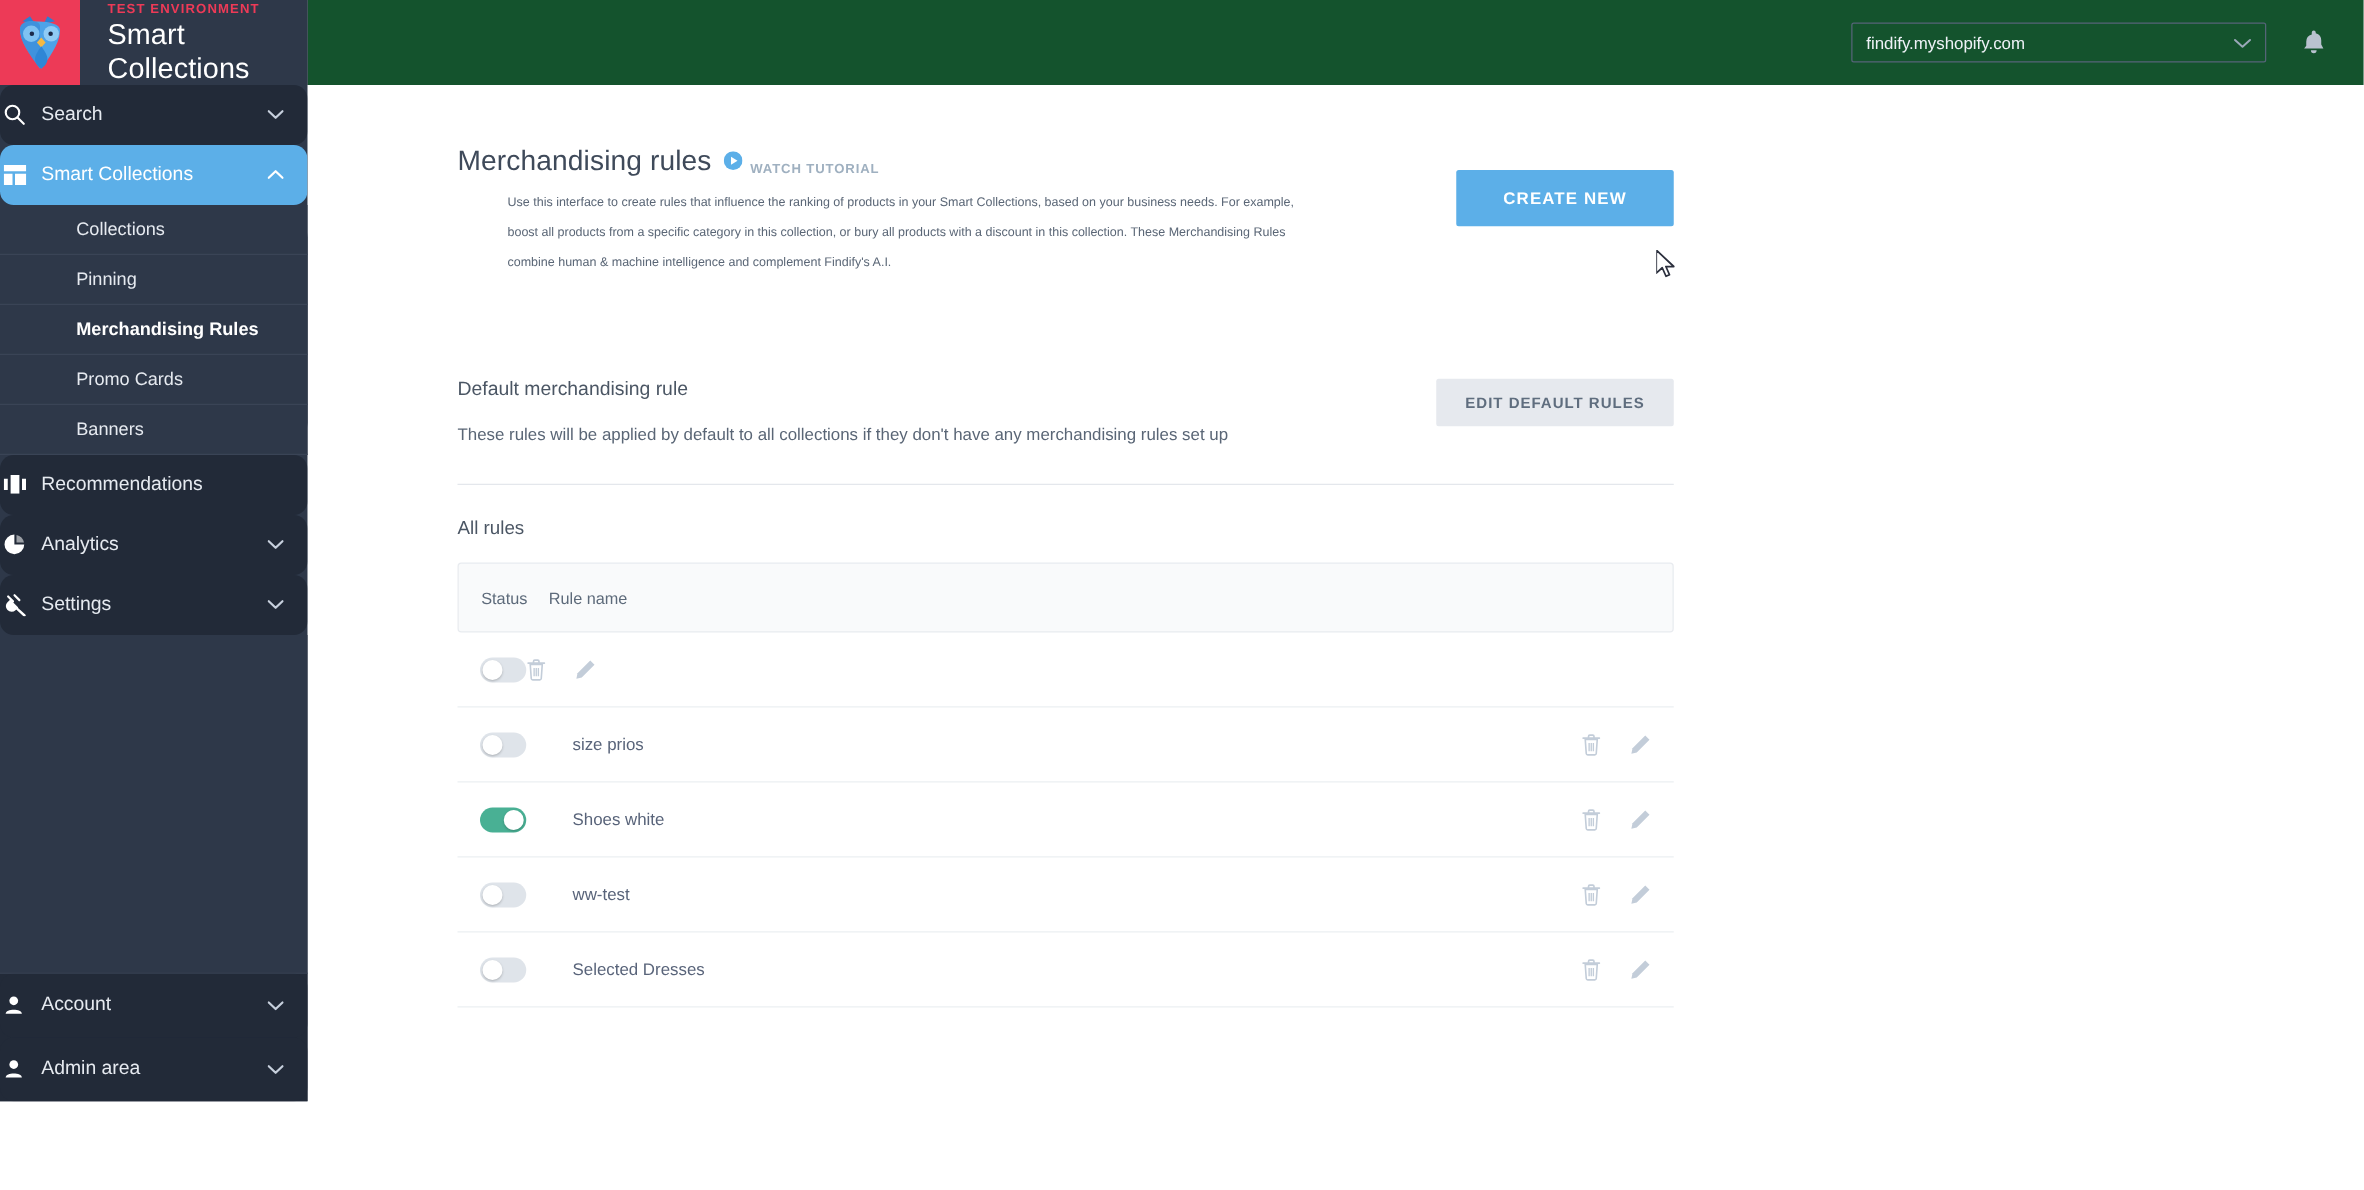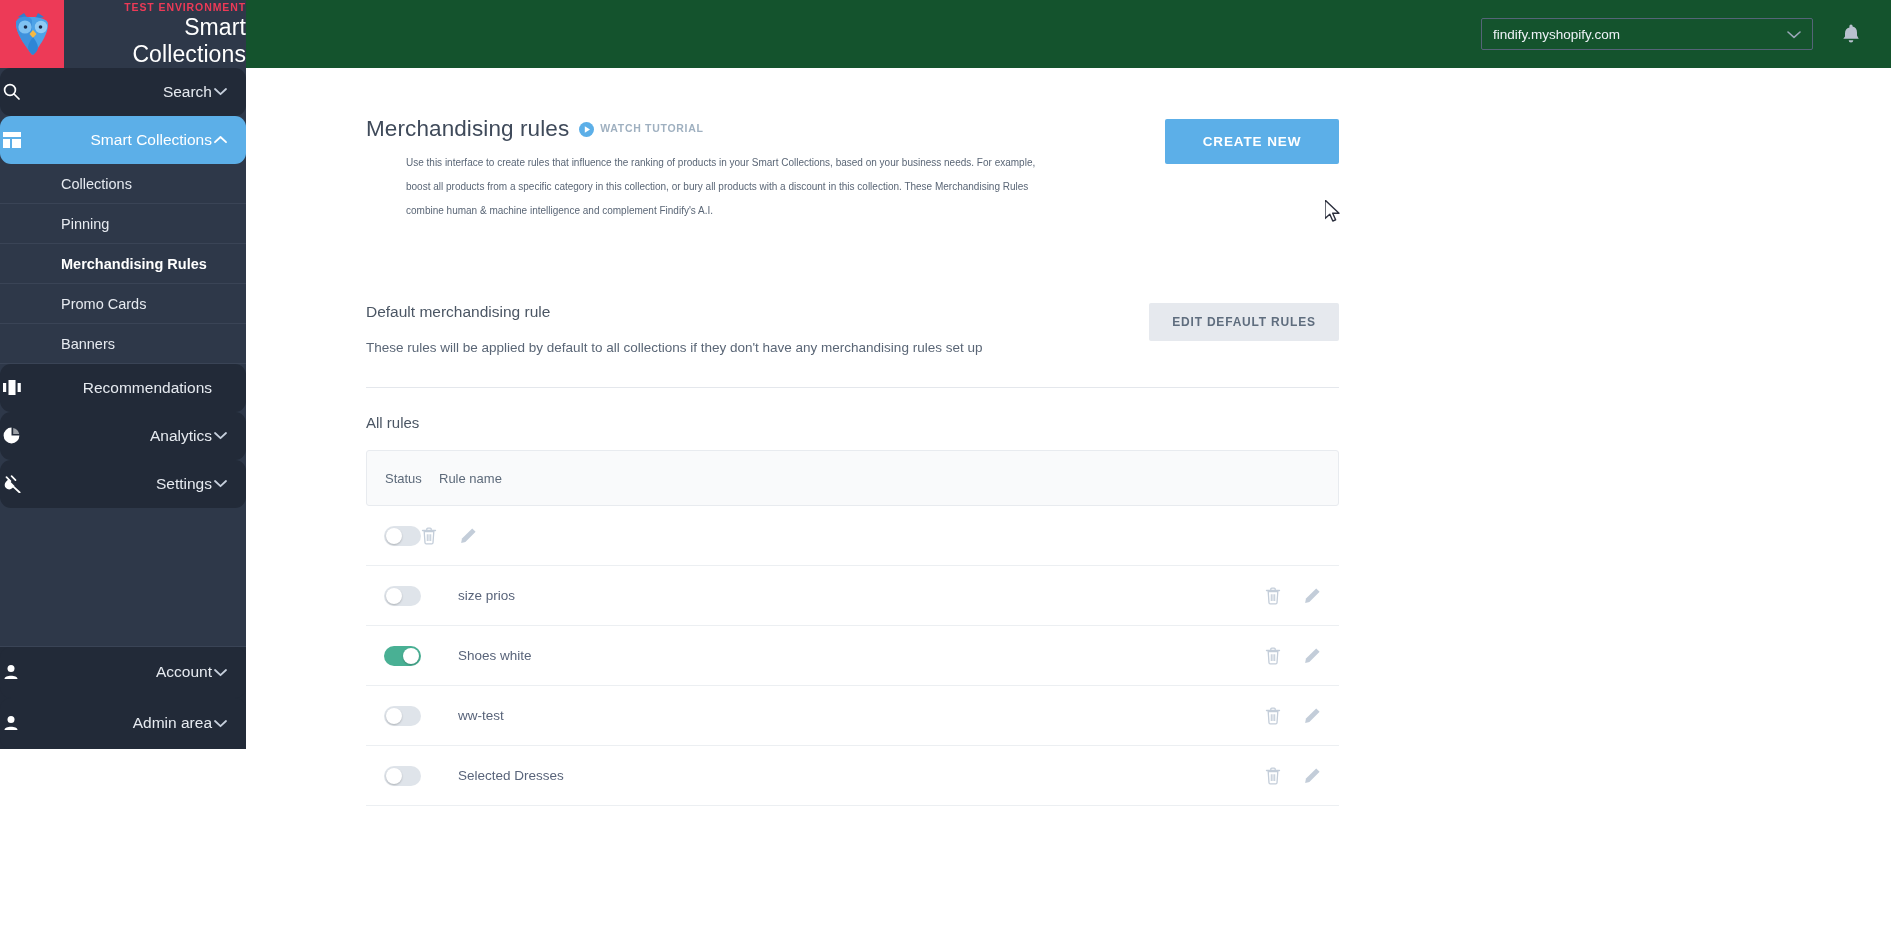--- a/index.html
+++ b/index.html
@@ -6,25 +6,24 @@
   html, body {
     width: 1891px; height: 952px;
     font-family: "Liberation Sans", sans-serif;
     background: #ffffff;
     overflow: hidden;
   }
   .app { position: relative; width: 1891px; height: 952px; display: flex; }
 
   
   .sidebar {
-    width: 246px; min-width: 246px; height: 749px;
+    width: 246px; min-width: 246px; height: 881px;
     background: #2e3849;
     display: flex; flex-direction: column;
     position: relative;
-    text-align: right;
   }
   .brand-block {
     height: 68px; min-height: 68px;
     display: flex; align-items: stretch;
     background: #2e3849;
   }
   .logo-tile {
     width: 64px; min-width: 64px; height: 68px;
     background: #ed3a57;
     display: flex; align-items: center; justify-content: center;
@@ -91,28 +90,28 @@
   .shop-select .chev { color:#9aa7b8; display:flex; }
   .bell { margin-left: 28px; color:#b9c2cf; display:flex; cursor:pointer; }
 
   .content { flex: 1 1 auto; overflow: hidden; background:#ffffff; padding-left: 120px; }
   .panel { width: 973px; padding-top: 48px; }
 
   .hdr-row { display:flex; align-items:flex-start; justify-content:space-between; }
   .hdr-left { width: 690px; }
   .title-line { display:flex; align-items:center; gap:10px; margin-bottom: 9px; }
   h1.page-title { font-size: 22.5px; font-weight: 400; color:#3f4a5a; letter-spacing:.1px; }
-  .tutorial { display:flex; align-items:flex-start; gap:6px; cursor:pointer; padding-top:4px; }
+  .tutorial { display:flex; align-items:flex-end; gap:6px; cursor:pointer; padding-top:4px; }
   .tutorial .ttext { font-size: 10.5px; font-weight:bold; letter-spacing:.7px; color:#9fb0c0; }
   .page-desc { font-size: 10px; line-height: 24px; color:#5a6676;margin-left:40px; }
 
   .btn-create {
     width: 174px; height: 45px; background:#5cafe8; border:none; border-radius:2px;
     color:#ffffff; font-size:13.5px; font-weight:bold; letter-spacing:.9px;
-    cursor:pointer; margin-top:3px;
+    cursor:pointer; margin-top:20px;
   }
 
   .section-default { margin-top: 80px; display:flex; align-items:flex-start; justify-content:space-between; }
   .sd-left { width: 700px; }
   .sd-title { font-size:15.5px; color:#4b5664; margin-bottom:19px; }
   .sd-desc { font-size:13.5px; color:#5a6676; }
   .btn-editdefault {
     width: 190px; height:38px; background:#e6e9ee; border:none; border-radius:2px;
     color:#5f6d7e; font-size:12px; font-weight:bold; letter-spacing:.8px; cursor:pointer;
   }

